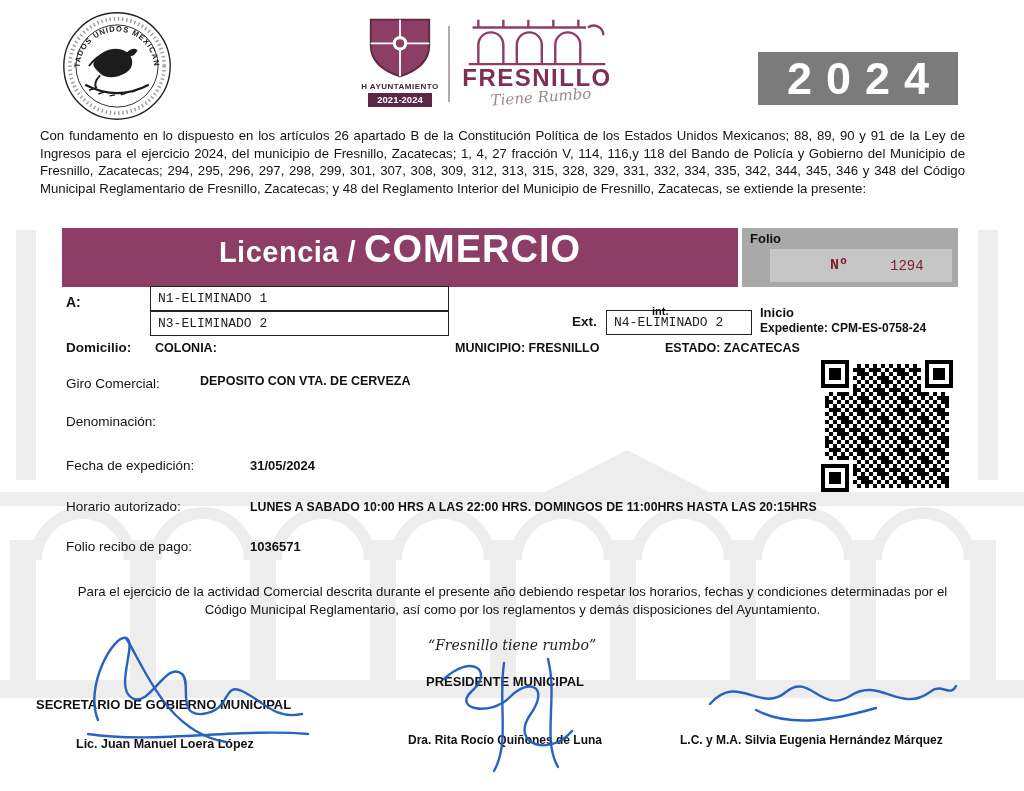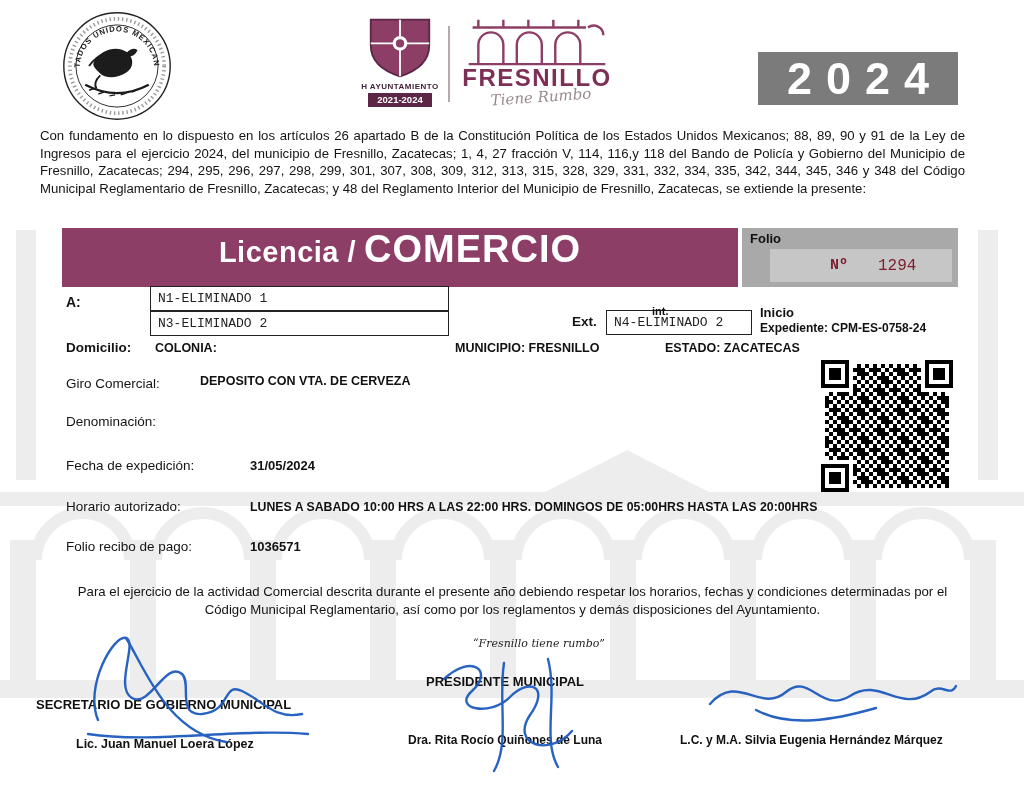--- a/index.html
+++ b/index.html
@@ -115,21 +115,21 @@
 
   <div class="abs banner" style="left:62px;top:228px;width:676px;height:59px">
     <span class="t1">Licencia /</span>
     <span class="t2">COMERCIO</span>
   </div>
 
   <div class="abs foliopanel" style="left:742px;top:228px;width:216px;height:59px">
     <div style="position:absolute;left:8px;top:3px;font-size:13px;font-weight:bold">Folio</div>
     <div class="folionum">
       <span style="margin-left:60px;font-size:15px;font-weight:bold">Nº</span>
-      <span style="margin-left:18px;font-size:16px">1294</span>
+      <span style="margin-left:30px;font-size:14px">1294</span>
     </div>
   </div>
 
   <div class="abs lbl bold" style="left:66px;top:294px;font-size:14px">A:</div>
   <div class="abs fieldbox" style="left:150px;top:286px;width:283px;height:23px">N1-ELIMINADO 1</div>
 
   <div class="abs fieldbox" style="left:150px;top:311px;width:283px;height:23px">N3-ELIMINADO 2</div>
 
   <div class="abs lbl bold" style="left:572px;top:314px">Ext.</div>
   <div class="abs fieldbox" style="left:606px;top:310px;width:130px;height:23px">N4-ELIMINADO 2</div>
@@ -176,28 +176,28 @@
         <rect x="2" y="28" width="3" height="3" fill="#000"></rect>
     </g>
   </svg>
 
   <div class="abs lbl" style="left:66px;top:414px">Denominación:</div>
 
   <div class="abs lbl" style="left:66px;top:458px">Fecha de expedición:</div>
   <div class="abs bold" style="left:250px;top:458px;font-size:13px">31/05/2024</div>
 
   <div class="abs lbl" style="left:66px;top:499px">Horario autorizado:</div>
-  <div class="abs bold" style="left:250px;top:500px;font-size:12.3px;width:640px">LUNES A SABADO 10:00 HRS A LAS 22:00 HRS. DOMINGOS DE 05:00HRS HASTA LAS 20:00HRS</div>
+  <div class="abs bold" style="left:250px;top:500px;font-size:12.3px;width:640px">LUNES A SABADO 10:00 HRS A LAS 22:00 HRS. DOMINGOS DE 11:00HRS HASTA LAS 20:15HRS</div>
 
   <div class="abs lbl" style="left:66px;top:539px">Folio recibo de pago:</div>
   <div class="abs bold" style="left:250px;top:539px;font-size:13px">1036571</div>
 
   <div class="abs footerp" style="left:60px;top:583px;width:905px">Para el ejercicio de la actividad Comercial descrita durante el presente año debiendo respetar los horarios, fechas y condiciones determinadas por el Código Municipal Reglamentario, así como por los reglamentos y demás disposiciones del Ayuntamiento.</div>
 
-  <div class="abs script" style="left:405px;top:637px;width:200px;text-align:right;font-size:11px;color:#222">“Fresnillo tiene rumbo”</div>
+  <div class="abs script" style="left:428px;top:637px;width:200px;text-align:left;font-size:14px;color:#222">“Fresnillo tiene rumbo”</div>
 
   <div class="abs bold" style="left:395px;top:674px;width:220px;text-align:center;font-size:13px">PRESIDENTE MUNICIPAL</div>
   <div class="abs bold" style="left:385px;top:733px;width:240px;text-align:center;font-size:12px">Dra. Rita Rocío Quiñones de Luna</div>
 
   <div class="abs bold" style="left:36px;top:697px;font-size:13px">SECRETARIO DE GOBIERNO MUNICIPAL</div>
   <div class="abs bold" style="left:76px;top:737px;font-size:12.5px">Lic. Juan Manuel Loera  López</div>
 
   <div class="abs bold" style="left:680px;top:733px;font-size:12px">L.C. y M.A. Silvia Eugenia Hernández Márquez</div>
 
   <svg class="sig" style="left:70px;top:622px" width="250" height="140" viewBox="0 0 250 140">

